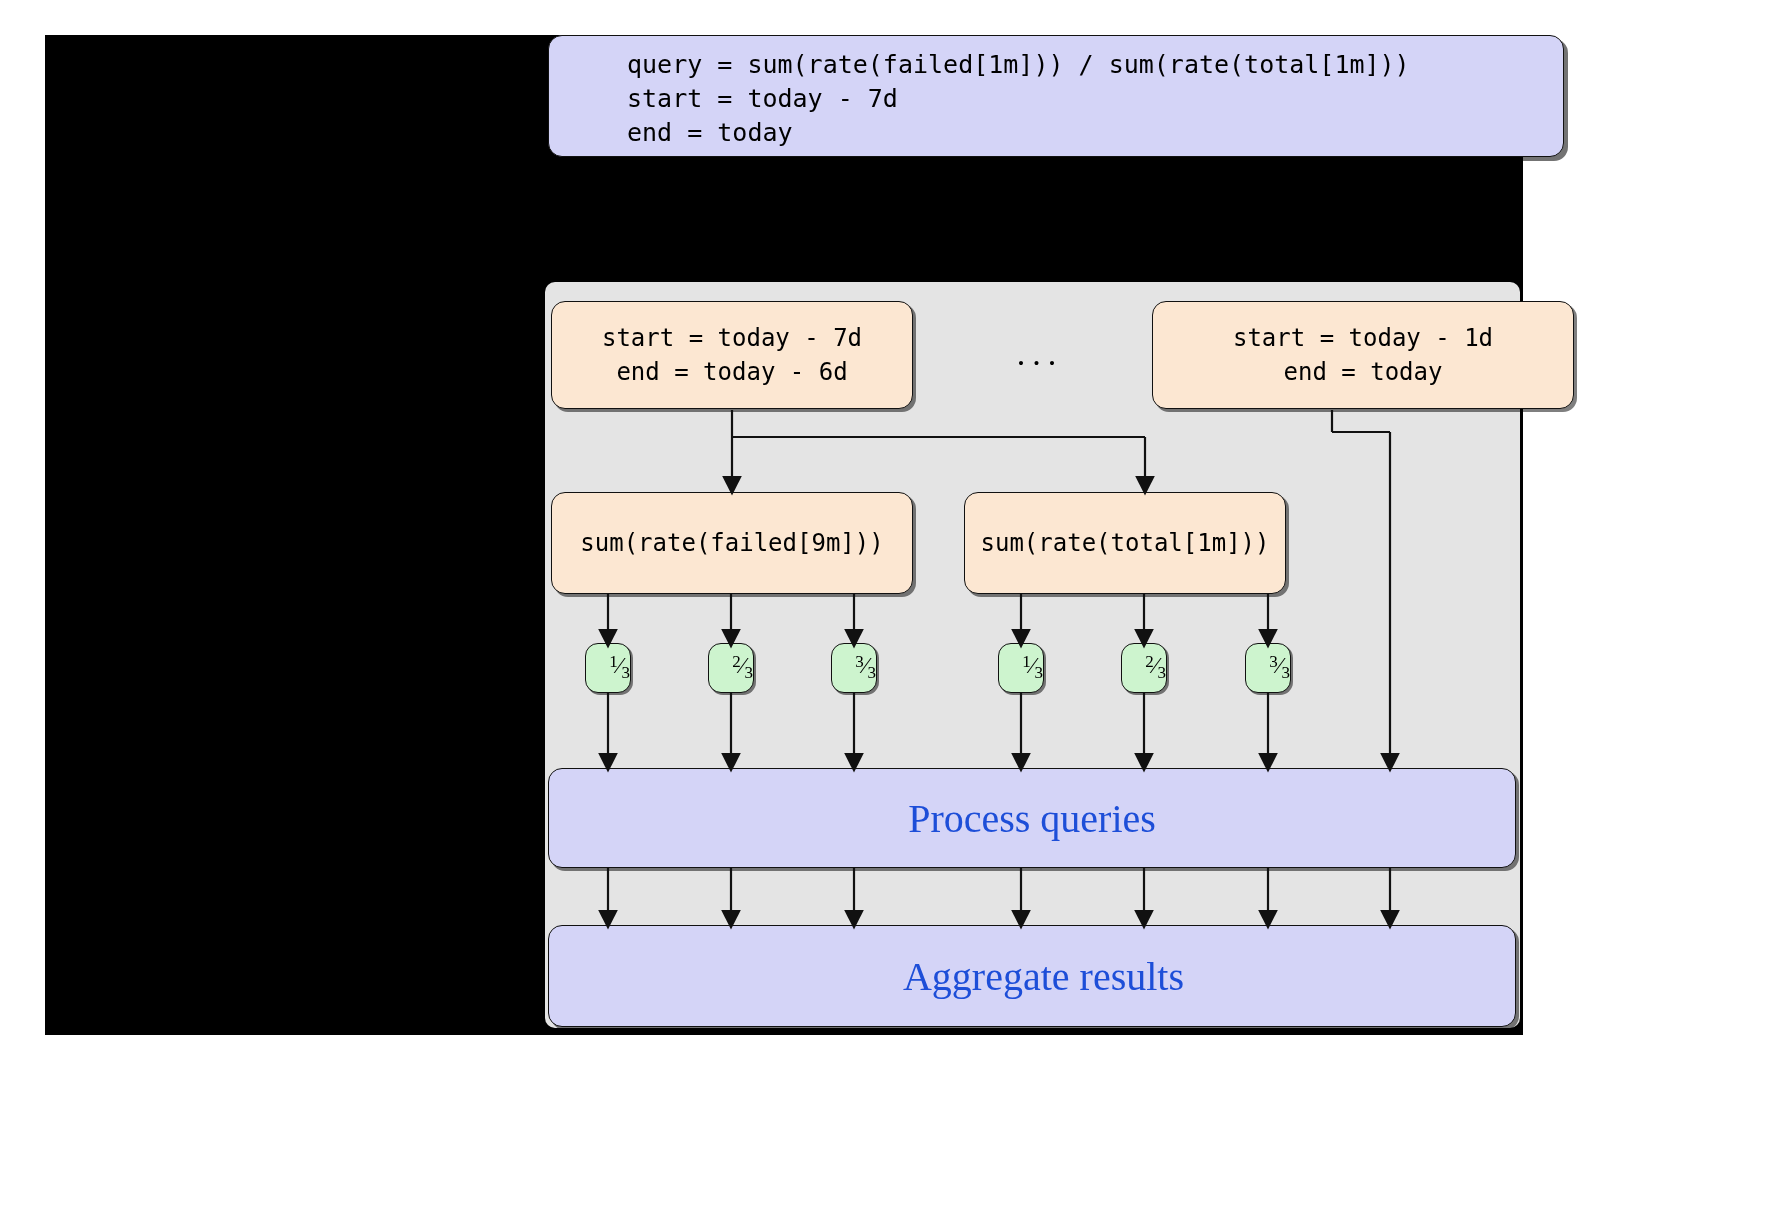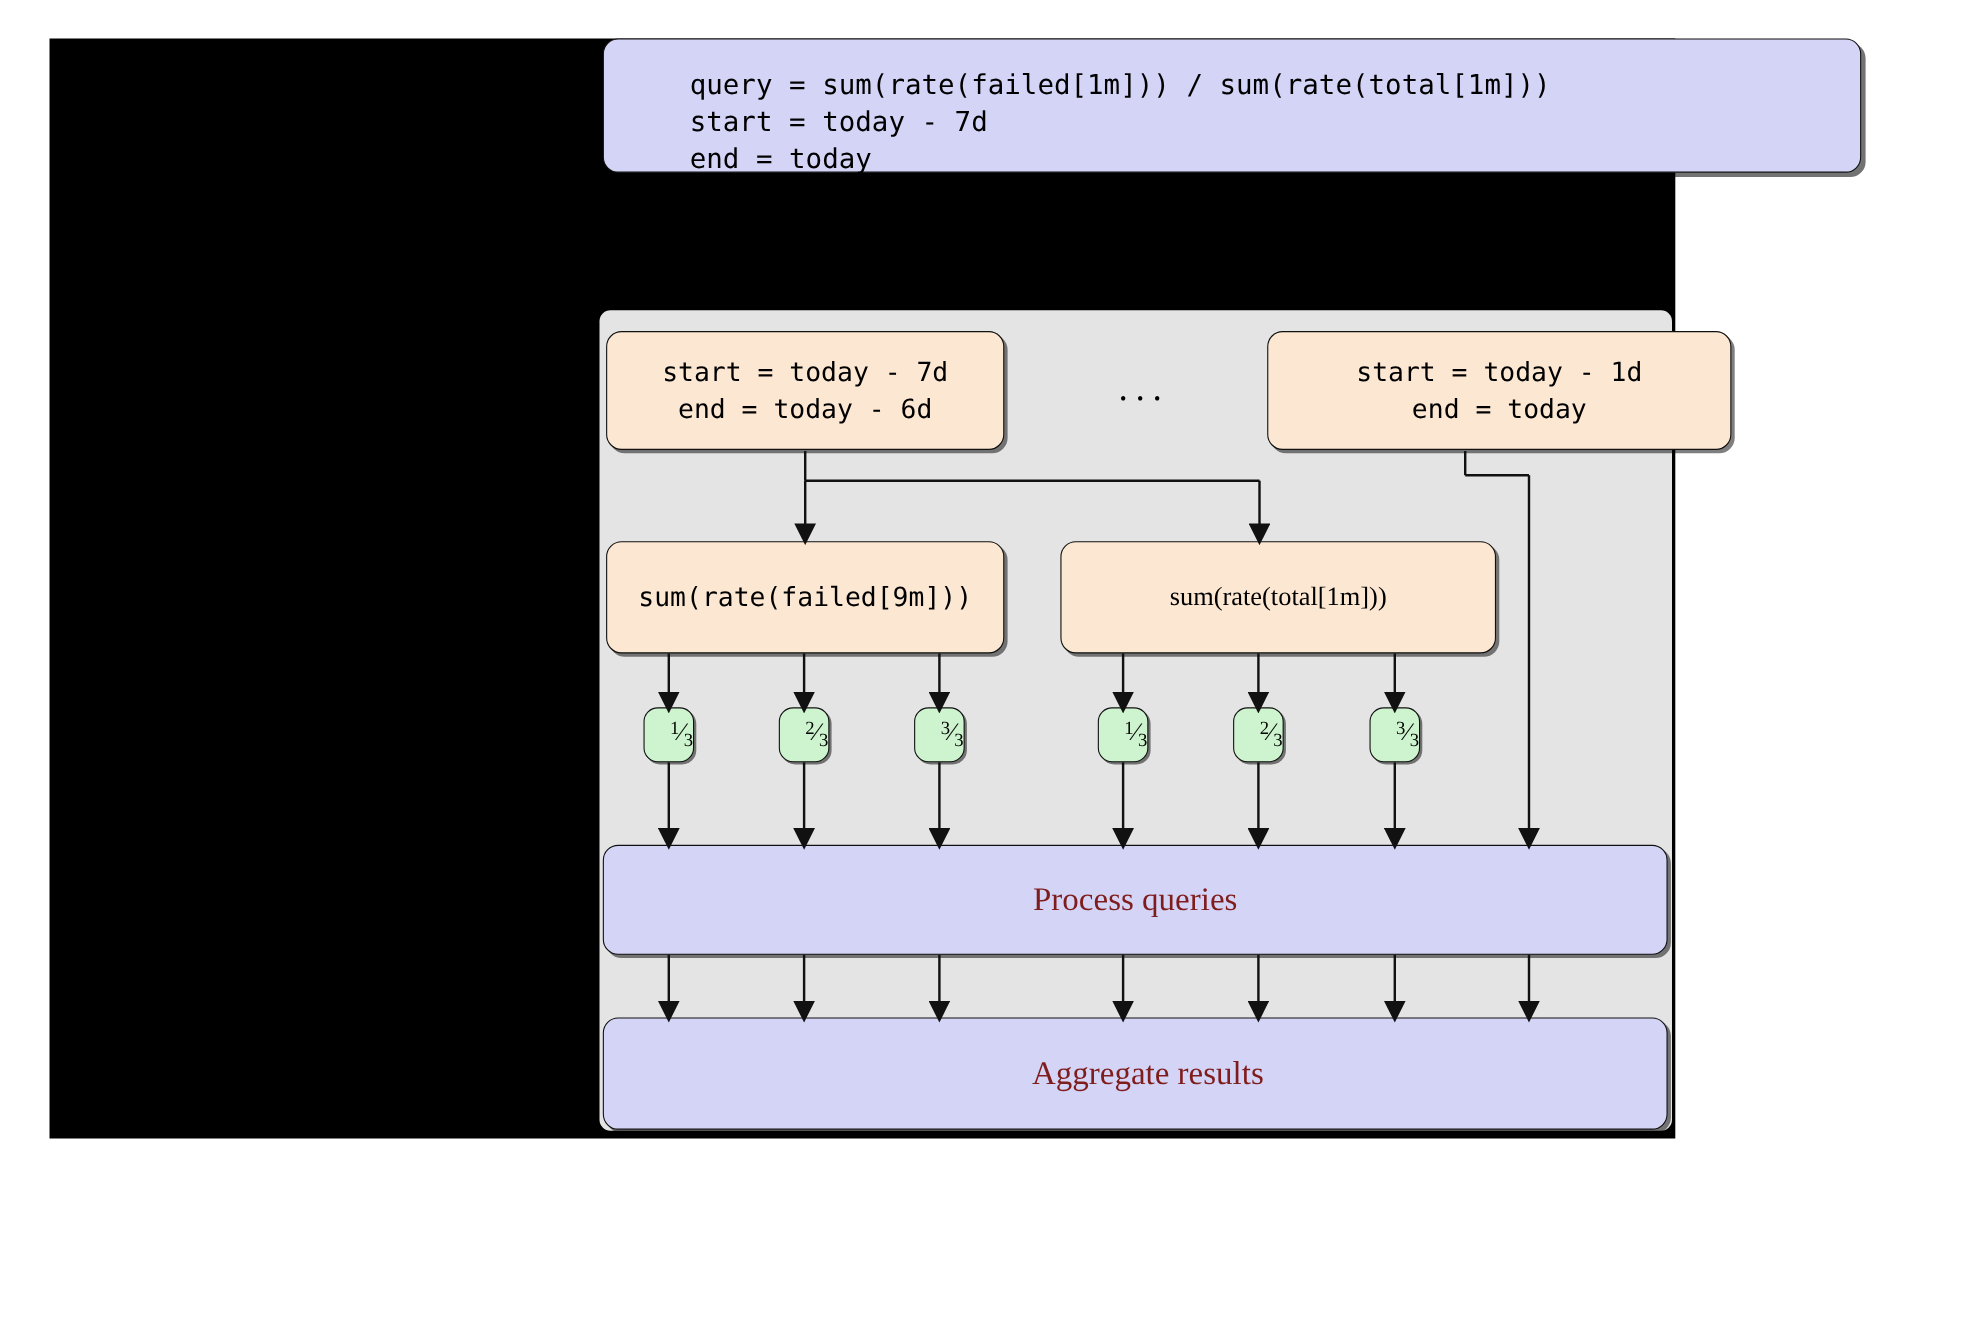--- a/index.html
+++ b/index.html
@@ -4,24 +4,24 @@
 <style>
   html,body{margin:0;padding:0;background:#ffffff;}
   body{width:1789px;height:1216px;font-family:"Liberation Serif",serif;}
   #stage{position:relative;width:1789px;height:1216px;background:#ffffff;overflow:hidden;}
   .blackbg{position:absolute;left:45px;top:35px;width:1478px;height:1000px;background:#000000;}
 
   .mono{font-family:"DejaVu Sans Mono","Liberation Mono",monospace;}
   .serif{font-family:"Liberation Serif","DejaVu Serif",serif;}
 
   
-  #codebox{position:absolute;left:548px;top:35px;width:1144px;height:122px;
+  #codebox{position:absolute;left:548px;top:35px;width:1016px;height:122px;
     background:#d4d4f7;border:1.6px solid #111;border-radius:14px;
     box-shadow:4px 4px 0 rgba(0,0,0,0.55);
-    box-sizing:border-box;padding:24px 0 0 78px;}
+    box-sizing:border-box;padding:12px 0 0 78px;}
   #codebox .ln{font-size:25px;line-height:34px;color:#000;white-space:pre;letter-spacing:0px;}
 
   
   #panel{position:absolute;left:545px;top:282px;width:975px;height:746px;
     background:#e4e4e4;border-radius:10px;}
 
   .node{position:absolute;box-sizing:border-box;border:1.7px solid #111;
     border-radius:14px;box-shadow:3px 3px 0 rgba(0,0,0,0.5);
     display:flex;flex-direction:column;align-items:center;justify-content:center;}
   .orange{background:#fce7d2;}
@@ -31,30 +31,30 @@
   .node .ln{font-size:24px;line-height:34px;white-space:pre;color:#000;}
 
   
   #dbox1{left:551px;top:301px;width:362px;height:108px;}
   #dbox2{left:1152px;top:301px;width:422px;height:108px;}
   #ellipsis{position:absolute;left:985px;top:332px;width:110px;height:44px;
     text-align:center;font-size:34px;line-height:44px;letter-spacing:7px;color:#000;}
 
   
   #sbox1{left:551px;top:492px;width:362px;height:102px;}
-  #sbox2{left:964px;top:492px;width:396px;height:102px;font-family:Liberation Serif, serif;}
+  #sbox2{left:964px;top:492px;width:322px;height:102px;}
 
   
   .frac{width:46px;height:50px;border-radius:13px;box-shadow:2px 2px 0 rgba(0,0,0,0.5);align-items:flex-end;}
   .frac .fr{font-size:21px;line-height:24px;color:#000;}
 
   
   #procbox{left:548px;top:768px;width:968px;height:100px;}
   #aggbox{left:548px;top:925px;width:968px;height:102px;padding-left:23px;}
-  .bar-label{font-size:30px;color:#7f1d1d;}
+  .bar-label{font-size:40px;color:#1d4ed8;}
 
   
   #wires{position:absolute;left:0;top:0;width:1789px;height:1216px;}
 </style>
 </head>
 <body>
 
 <div id="stage">
 
   <div class="blackbg"></div>

